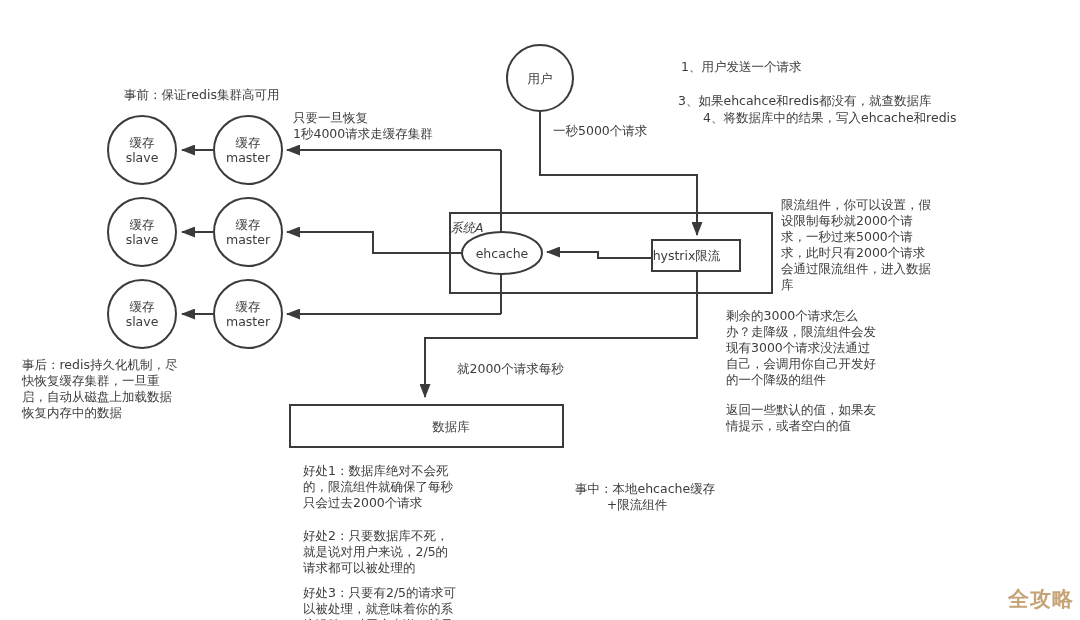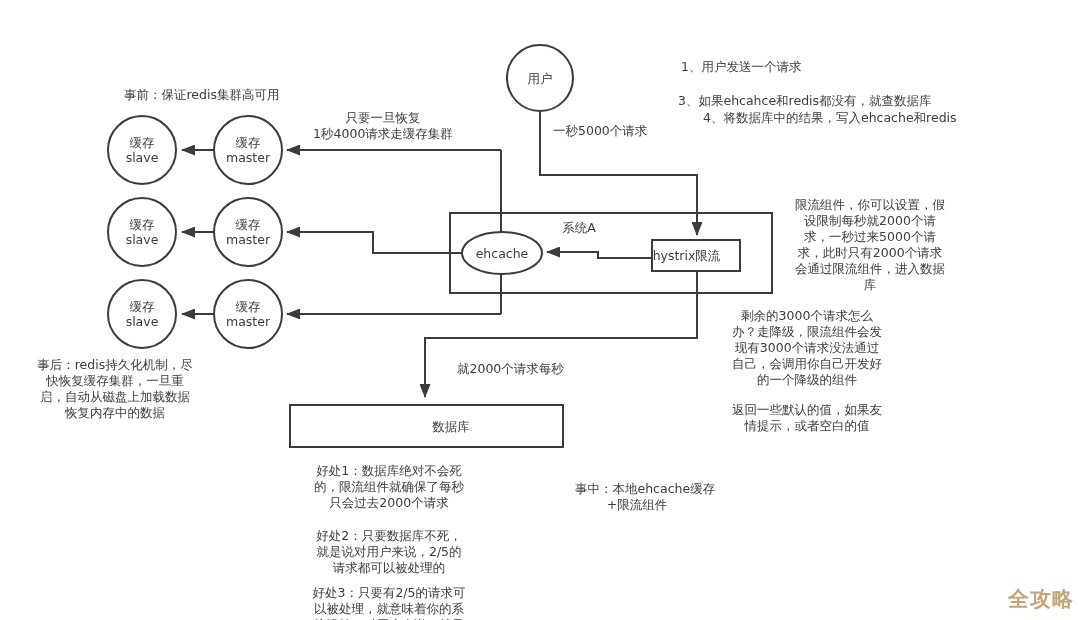--- a/index.html
+++ b/index.html
@@ -9,21 +9,21 @@
     font-family:"DejaVu Sans","Liberation Sans",sans-serif;
     color:#3c3c3c;
   }
   #stage{position:absolute;inset:0;width:1080px;height:620px;padding-left:32px;}
   svg#wires{position:absolute;left:0;top:0;}
   .txt{
     position:absolute;
     font-size:12.5px;line-height:16px;
     white-space:pre;color:#3c3c3c;
   }
-  .center{text-align:center;}
+  .center{}
   .shape-label{
     position:absolute;display:flex;align-items:center;justify-content:center;
     text-align:center;font-size:12.5px;line-height:15px;white-space:pre;color:#3c3c3c;
   }
   .steps-line{position:absolute;font-size:12.5px;line-height:17px;white-space:pre;color:#3c3c3c;}
   #watermark{
     position:absolute;left:1008px;top:585px;
     font-size:21px;font-weight:bold;letter-spacing:1px;
     color:#c6a377;white-space:pre;font-family:Liberation Mono, monospace;
   }
@@ -76,21 +76,21 @@
 master</div>
   <div class="shape-label" style="left:108px;top:198px;width:68px;height:68px;">缓存
 slave</div>
   <div class="shape-label" style="left:214px;top:198px;width:68px;height:68px;">缓存
 master</div>
   <div class="shape-label" style="left:108px;top:280px;width:68px;height:68px;">缓存
 slave</div>
   <div class="shape-label" style="left:214px;top:280px;width:68px;height:68px;">缓存
 master</div>
 
-  <div class="txt center" style="left:450px;top:220px;width:258px;">系统A</div>
+  <div class="txt center" style="left:450px;top:220px;width:258px;font-style:italic;">系统A</div>
   <div class="shape-label" style="left:462px;top:232px;width:80px;height:42px;">ehcache</div>
   <div class="shape-label" style="left:652px;top:240px;width:69px;height:31px;">hystrix限流</div>
   <div class="shape-label" style="left:290px;top:405px;width:322px;height:42px;">数据库</div>
 
   <div class="txt" style="left:553px;top:123px;">一秒5000个请求</div>
   <div class="txt center" style="left:293px;top:110px;width:180px;">只要一旦恢复
 1秒4000请求走缓存集群</div>
   <div class="txt" style="left:457px;top:361px;">就2000个请求每秒</div>
 
   <div class="txt" style="left:124px;top:87px;">事前：保证redis集群高可用</div>

